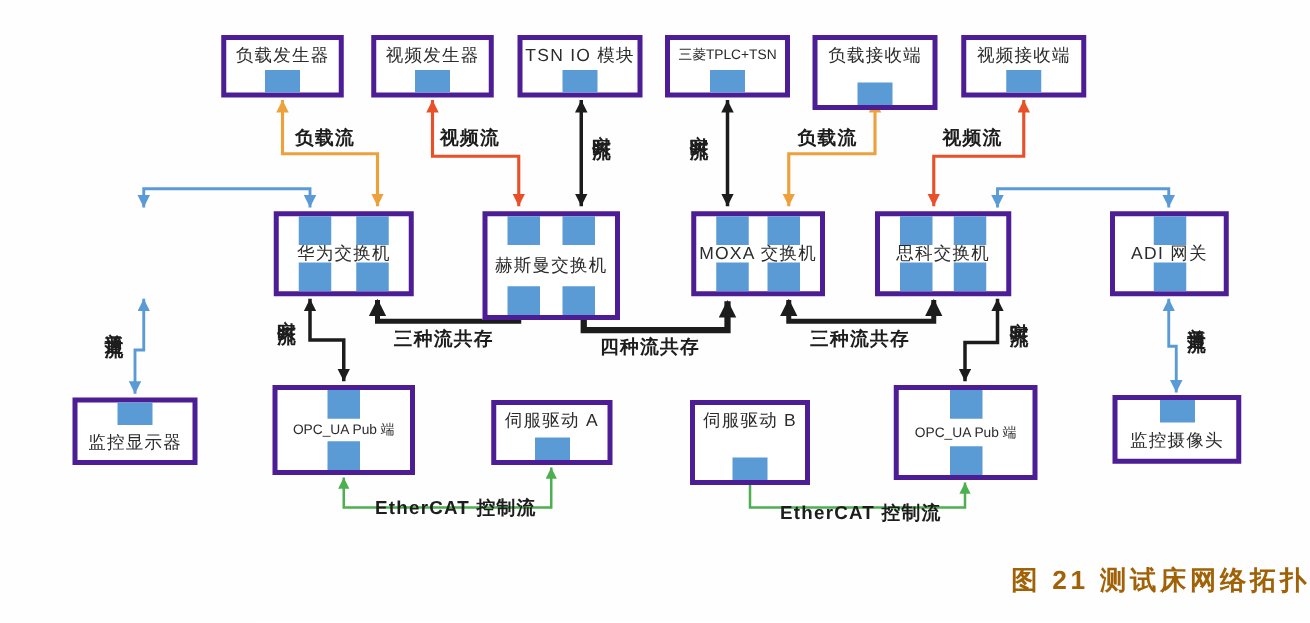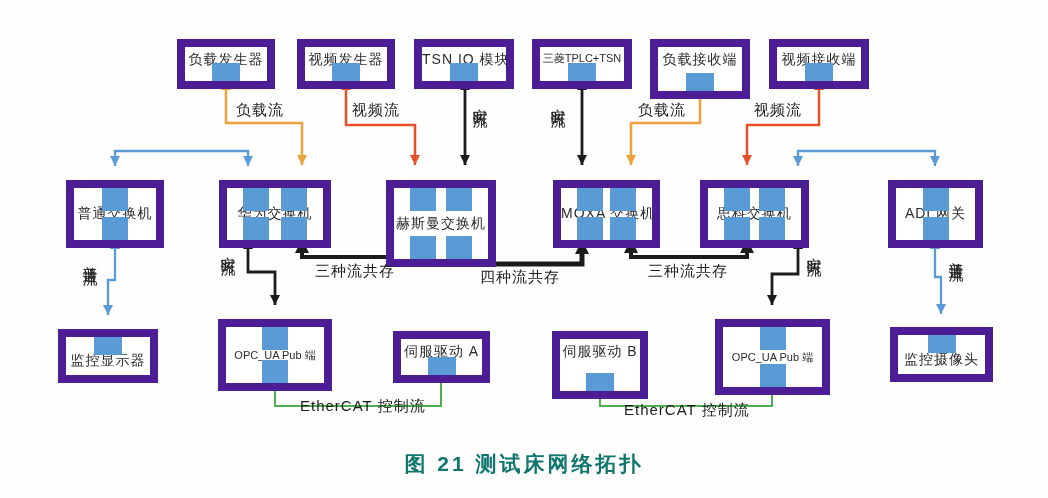--- a/index.html
+++ b/index.html
@@ -2,47 +2,47 @@
 <html><head>
 <meta charset="utf-8">
 <style>
   html,body{margin:0;padding:0;background:#ffffff;}
   #stage{
     position:relative;width:1048px;height:498px;background:#fefefe;overflow:hidden;
     font-family:"Liberation Sans","DejaVu Sans",sans-serif;
   }
   #wires{position:absolute;left:0;top:0;pointer-events:none;}
   .device{
-    position:absolute;background:#ffffff;border:8px solid #4c1d95;
-    box-sizing:border-box;z-index:2;margin-top:11px;
+    position:absolute;background:#ffffff;border:4px solid #4c1d95;
+    box-sizing:border-box;z-index:2;
   }
   .dev-label{
     position:absolute;left:0;width:100%;text-align:center;
     font-size:14px;color:#2b2b2b;letter-spacing:1px;white-space:nowrap;
   }
   .label-top{top:4px;}
   .label-mid{top:50%;transform:translateY(-50%);}
   .label-bottom{bottom:5px;}
   .small{font-size:11px;letter-spacing:0;}
   .port{position:absolute;background:#5b9bd5;width:28px;height:18px;z-index:3;}
   .port-t{top:0;left:50%;transform:translateX(-50%);}
   .port-b{bottom:0;left:50%;transform:translateX(-50%);}
   .sw .port{width:26px;height:23px;}
   .port-tl{top:0;left:16px;}
   .port-tr{top:0;right:16px;}
   .port-bl{bottom:0;left:16px;}
   .port-br{bottom:0;right:16px;}
   .flow-label{
     position:absolute;font-size:15px;color:#1d1d1d;letter-spacing:1px;
-    white-space:nowrap;z-index:4;font-weight:400;
+    white-space:nowrap;z-index:4;font-weight:700;
   }
   .vert{writing-mode:vertical-rl;text-orientation:upright;letter-spacing:2px;}
   .caption{
-    position:absolute;left:0;top:450px;width:100%;text-align:center;
-    font-size:21px;font-weight:bold;color:#0f766e;letter-spacing:3px;z-index:4;
+    position:absolute;left:0;top:450px;width:100%;text-align:right;
+    font-size:21px;font-weight:bold;color:#a16207;letter-spacing:3px;z-index:4;
   }
 </style>
 </head>
 <body>
 
 <div id="stage">
 
   <svg id="wires" width="1048" height="498" viewBox="0 0 1048 498">
     <defs>
       <marker id="ah-blue" markerUnits="userSpaceOnUse" markerWidth="12" markerHeight="12" refX="10" refY="5" orient="auto-start-reverse">
@@ -105,25 +105,20 @@
   </div>
   <div class="device" style="left:650px;top:28px;width:100px;height:60px">
     <div class="dev-label label-top">负载接收端</div>
     <div class="port port-b"></div>
   </div>
   <div class="device" style="left:769px;top:28px;width:100px;height:50px">
     <div class="dev-label label-top">视频接收端</div>
     <div class="port port-b"></div>
   </div>
 
-  <div class="device sw" style="left:66px;top:169px;width:98px;height:68px">
-    <div class="dev-label label-mid">普通交换机</div>
-    <div class="port port-t"></div>
-    <div class="port port-b"></div>
-  </div>
   <div class="device sw" style="left:219px;top:169px;width:112px;height:68px">
     <div class="dev-label label-mid">华为交换机</div>
     <div class="port port-tl"></div>
     <div class="port port-tr"></div>
     <div class="port port-bl"></div>
     <div class="port port-br"></div>
   </div>
   <div class="device sw" style="left:386px;top:169px;width:110px;height:87px">
     <div class="dev-label label-mid">赫斯曼交换机</div>
     <div class="port port-tl"></div>

